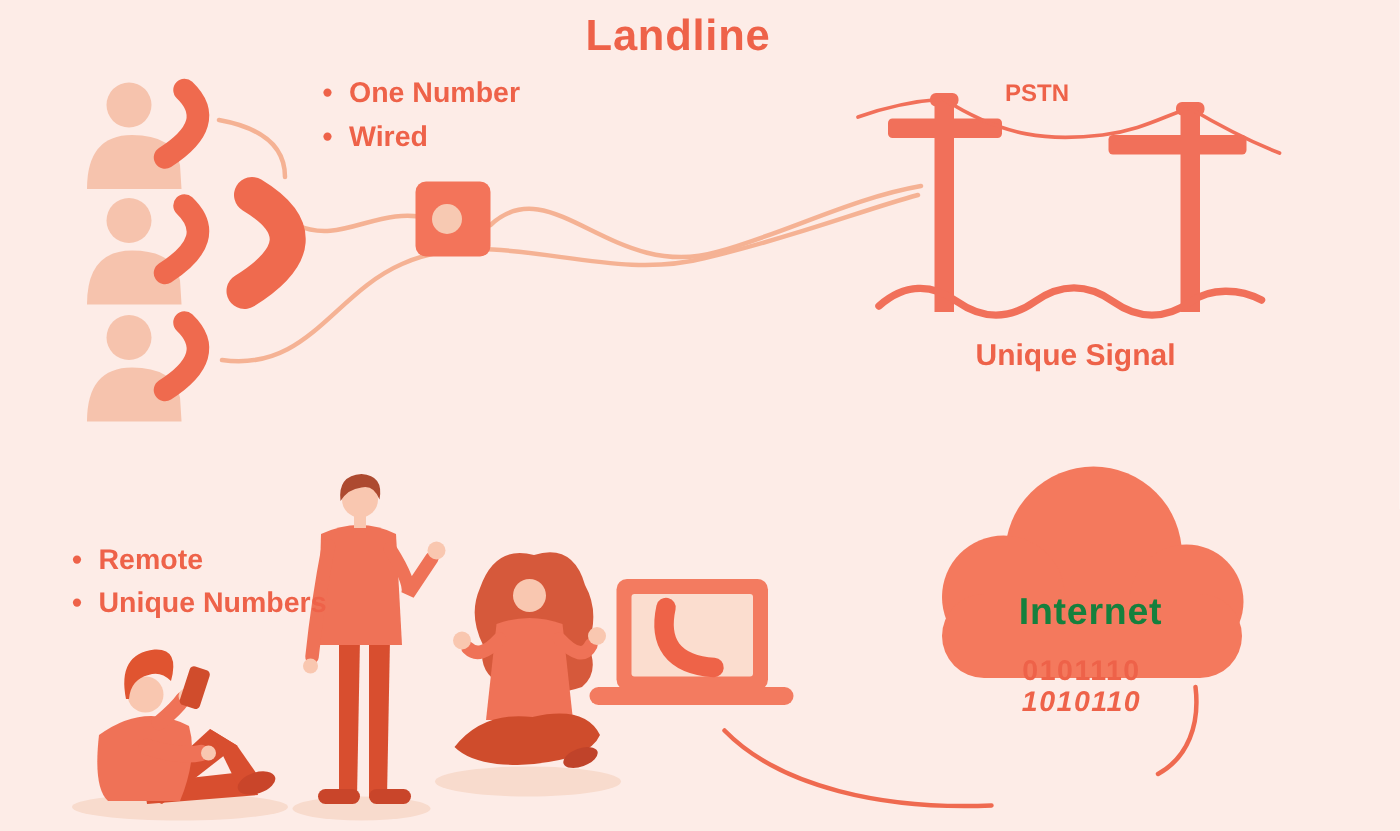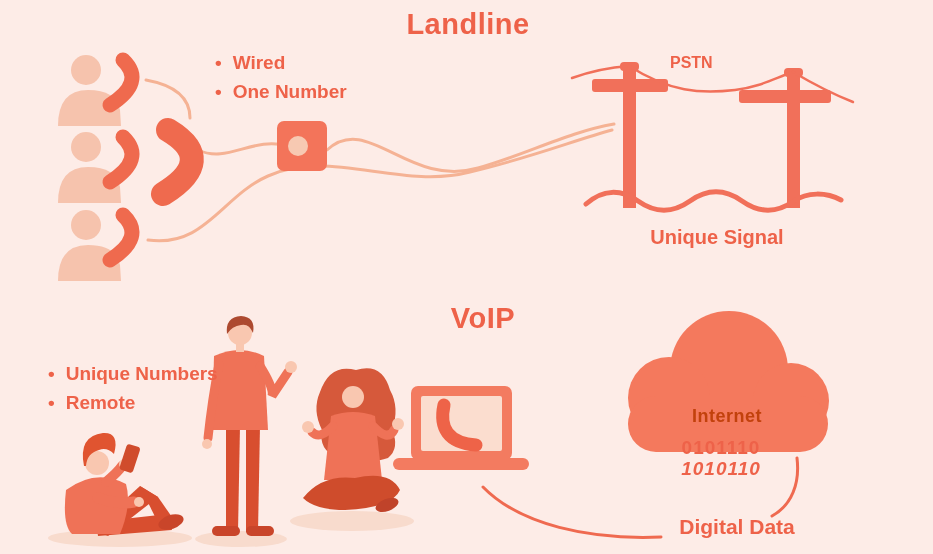--- a/index.html
+++ b/index.html
@@ -3,28 +3,28 @@
 <meta charset="utf-8">
 <style>
   html,body{margin:0;padding:0;}
   .canvas{
     position:relative;width:933px;height:554px;overflow:hidden;
     background:#fdece7;
     font-family:"Liberation Sans",sans-serif;
   }
   .canvas svg{position:absolute;left:0;top:0;}
   .label{position:absolute;color:#ee6249;font-weight:bold;white-space:nowrap;}
-  .title{font-size:29px;letter-spacing:.5px;margin-left:16px;}
+  .title{font-size:29px;letter-spacing:.5px;}
   .centered{transform:translateX(-50%);}
   .bullets{list-style:none;margin:0;padding:0;position:absolute;}
   .bullets li{font-size:19px;font-weight:bold;color:#ee6249;line-height:29px;}
   .bullets li::before{content:"•";margin-right:11px;}
   .pstn{font-size:16px;top:54px;left:670px;}
   .analog{font-size:20px;top:226px;left:717px;}
-  .internet{font-size:18px;color:#c2410c;top:406px;left:727px;letter-spacing:.5px;}
+  .internet{font-size:25px;color:#15803d;top:394px;left:727px;letter-spacing:.5px;}
   .binary{font-size:19px;font-weight:bold;letter-spacing:1px;}
   .digital{font-size:21px;top:515px;left:737px;}
 </style>
 </head>
 <body>
 
 <div class="canvas">
 
   <svg width="933" height="554" viewBox="0 0 933 554">
     <defs>
@@ -142,34 +142,32 @@
       <path d="M373,426 Q388,442 394,430" stroke="#ef7257" stroke-width="9" stroke-linecap="round" fill="none"></path>
       <circle cx="398" cy="424" r="6" fill="#f9c7b0"></circle>
       <path d="M303,498 Q322,474 355,478 Q390,470 400,490 Q392,508 345,510 Q315,510 303,498 Z" fill="#cf4c2c"></path>
       <ellipse cx="387" cy="505" rx="12" ry="6" transform="rotate(-20 387 505)" fill="#c0432a"></ellipse>
     </g>
   </svg>
 
   <div class="label title centered" style="left:452px;top:8px;">Landline</div>
 
   <ul class="bullets" style="left:215px;top:48px;">
+    <li>One Number</li>
     <li>Wired</li>
-    <li>One Number</li>
   </ul>
 
   <div class="label pstn">PSTN</div>
   <div class="label analog centered">Unique Signal</div>
 
-  <div class="label title centered" style="left:467px;top:302px;">VoIP</div>
 
   <ul class="bullets" style="left:48px;top:359px;">
+    <li>Remote</li>
     <li>Unique Numbers</li>
-    <li>Remote</li>
   </ul>
 
   <div class="label internet centered">Internet</div>
 
   <div class="label binary centered" style="left:721px;top:437px;">0101110</div>
   <div class="label binary centered" style="left:721px;top:458px;font-style:italic;">1010110</div>
 
-  <div class="label digital centered">Digital Data</div>
 
 </div>
 
 </body></html>

